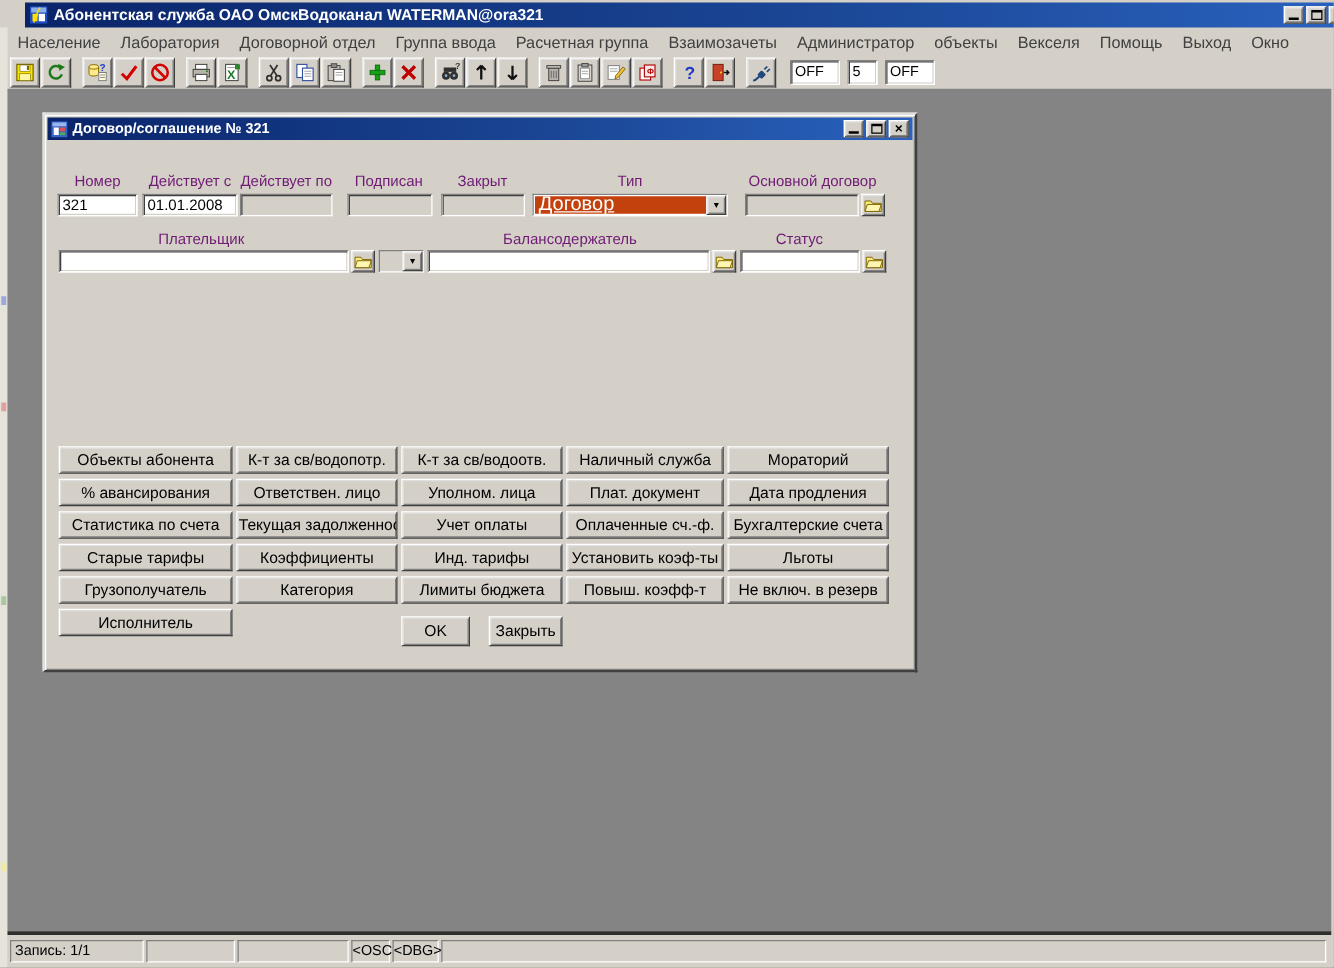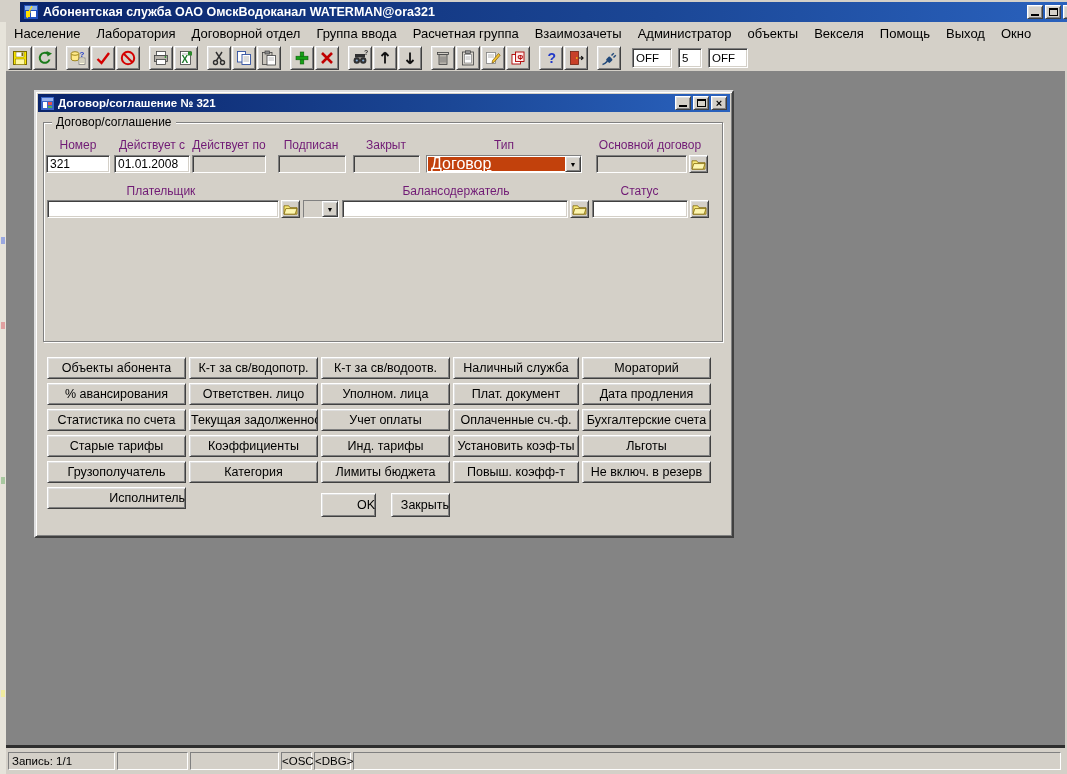--- a/index.html
+++ b/index.html
@@ -22,21 +22,21 @@
   #titlebar .ttl { color:#ffffff; font-weight:bold; font-size:12.5px; margin-left:5px; white-space:nowrap; }
   .winbtn { width:16px; height:14px; display:flex; align-items:flex-end; justify-content:center;
             font-size:10px; font-weight:bold; color:#000; margin-left:2px; cursor:default; }
   .winbtn .minbar { display:block; width:8px; height:2px; background:#000; margin:0 auto 2px auto; }
   .winbtn .maxbox { display:block; width:9px; height:8px; border:1px solid #000; border-top:2px solid #000; margin-bottom:2px; }
   .winbtn.close { align-items:center; font-size:11px; line-height:12px; }
   .tb-controls { margin-left:auto; display:flex; }
 
   
   #menubar { position:absolute; left:6px; top:23px; width:1059px; height:21px;
-    display:flex; align-items:center; font-size:13px; color:#000000; }
+    display:flex; align-items:center; font-size:13px; color:#404040; }
   #menubar .mi { padding:2px 8px; white-space:nowrap; }
 
   
   #toolbar { position:absolute; left:6px; top:44px; width:1059px; height:27px; display:flex; align-items:center; padding-left:2px; }
   .tbtn { width:24px; height:24px; display:flex; align-items:center; justify-content:center; margin-right:1px; padding:0; cursor:default; }
   .tbtn svg { width:16px; height:16px; display:block; }
   .grp { margin-left:8px; }
   .tfield { height:20px; font-family:"Liberation Sans",sans-serif; font-size:11.5px; padding:1px 3px; color:#000; }
 
   
@@ -78,21 +78,21 @@
   
   #comment-box { position:absolute; left:8px; top:10px; width:618px; height:84px; background:#d8d4cc; }
   #comment-box textarea { position:absolute; left:1px; top:1px; width:597px; height:80px; background:#d8d4cc; border:none; resize:none; outline:none; font-family:"Liberation Sans",sans-serif; font-size:12px; }
   .vscroll { position:absolute; right:1px; top:1px; width:17px; height:80px; background:#d4d0c8; }
   .vscroll .sb { position:absolute; left:0; width:17px; height:16px; display:flex; align-items:center; justify-content:center; font-size:8px; color:#8a8a8a; padding:0; }
 
   
   #btn-grid { position:absolute; left:11px; top:265px; display:grid;
     grid-template-columns:139px 129px 129px 126px 129px; grid-auto-rows:22px; gap:4px 3px; }
   .gbtn { font-family:"Liberation Sans",sans-serif; font-size:12.5px; color:#000; cursor:default; white-space:nowrap; overflow:hidden; padding:0 1px; }
-  .abtn { position:absolute; font-family:"Liberation Sans",sans-serif; font-size:12.5px; color:#000; cursor:default;text-align:right; }
+  .abtn { position:absolute; font-family:"Liberation Sans",sans-serif; font-size:12.5px; color:#000; cursor:default; }
 </style>
 </head>
 <body>
 
 <div id="screen">
 
   <div id="titlebar">
     <svg width="14" height="14" viewBox="0 0 14 14">
       <rect x="0" y="0" width="14" height="14" fill="#2050c0"></rect>
       <rect x="1" y="1" width="12" height="4" fill="#8ab0e8"></rect>
@@ -322,23 +322,20 @@
           </button>
         <button class="winbtn raised">
             <span class="maxbox"></span>
           </button>
         <button class="winbtn raised close">
             <span>×</span>
           </button>
       </span>
     </div>
 
-    <div class="gbx etched" style="left:7px; top:30px; width:680px; height:220px;">
-      <span class="legend">Договор/соглашение</span>
-    </div>
 
     <span class="flabel" style="left:10px; top:46px; width:64px;">Номер</span>
     <span class="flabel" style="left:76px; top:46px; width:80px;">Действует с</span>
     <span class="flabel" style="left:154px; top:46px; width:78px;">Действует по</span>
     <span class="flabel" style="left:238px; top:46px; width:74px;">Подписан</span>
     <span class="flabel" style="left:314px; top:46px; width:72px;">Закрыт</span>
     <span class="flabel" style="left:390px; top:46px; width:156px;">Тип</span>
     <span class="flabel" style="left:552px; top:46px; width:124px;">Основной договор</span>
 
     <input class="field sunken" style="left: 10px; top: 63px; width: 64px;" readonly="" value="321">

